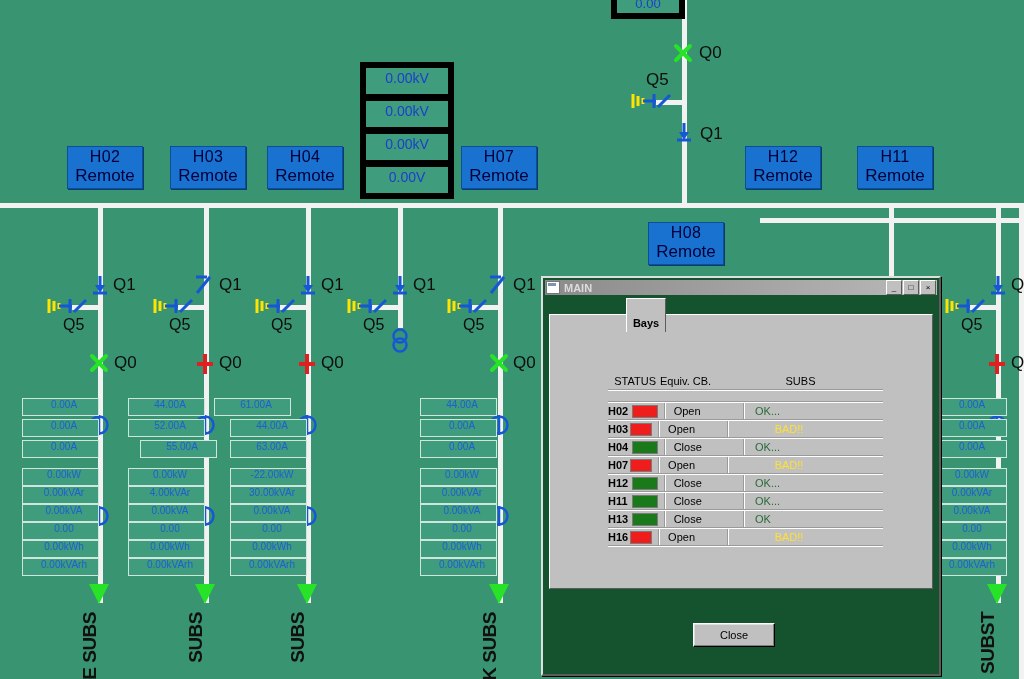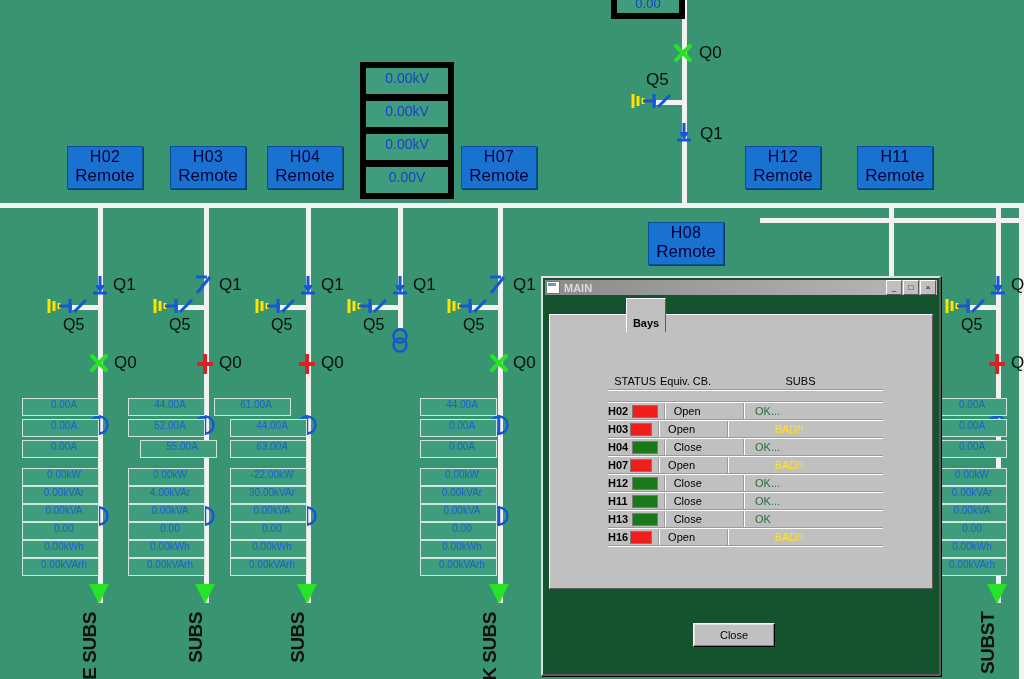--- a/index.html
+++ b/index.html
@@ -304,21 +304,21 @@
   <svg class="sw" style="left:296px;top:505px;" width="22" height="22" viewBox="0 0 22 22">
     <circle cx="11" cy="11" r="8.5" fill="none" stroke="#1657d6" stroke-width="2.5"></circle>
     <line x1="11" y1="1" x2="11" y2="21" stroke="#1657d6" stroke-width="2.5"></line>
   </svg>
   <svg class="sw" style="left:294px;top:582px;" width="26" height="26" viewBox="0 0 26 26">
     <path d="M3 2 L23 2 L13 22 Z" fill="#27e327"></path>
   </svg>
   <div class="vert-text" style="left:288px;top:612px;">SUBS</div>
   <div class="mbox" style="left:214px;top:398px;width:68px;height:15px;">61.00A</div>
   <div class="mbox" style="left:230px;top:419px;width:68px;height:15px;">44.00A</div>
-  <div class="mbox" style="left:230px;top:440px;width:68px;height:15px;font-style:italic;">63.00A</div>
+  <div class="mbox" style="left:230px;top:440px;width:68px;height:15px;">63.00A</div>
   <div class="mbox" style="left:230px;top:468px;width:68px;height:15px;">-22.00kW</div>
   <div class="mbox" style="left:230px;top:486px;width:68px;height:15px;">30.00kVAr</div>
   <div class="mbox" style="left:230px;top:504px;width:68px;height:15px;">0.00kVA</div>
   <div class="mbox" style="left:230px;top:522px;width:68px;height:15px;">0.00</div>
   <div class="mbox" style="left:230px;top:540px;width:68px;height:15px;">0.00kWh</div>
   <div class="mbox" style="left:230px;top:558px;width:68px;height:15px;">0.00kVArh</div>
 
   <div class="wire v" style="left:398px;top:203px;height:125px;"></div>
   <div class="wire h" style="left:372px;top:305px;width:28px;"></div>
   <svg class="sw" style="left:391px;top:274px;" width="18" height="22" viewBox="0 0 18 22">

